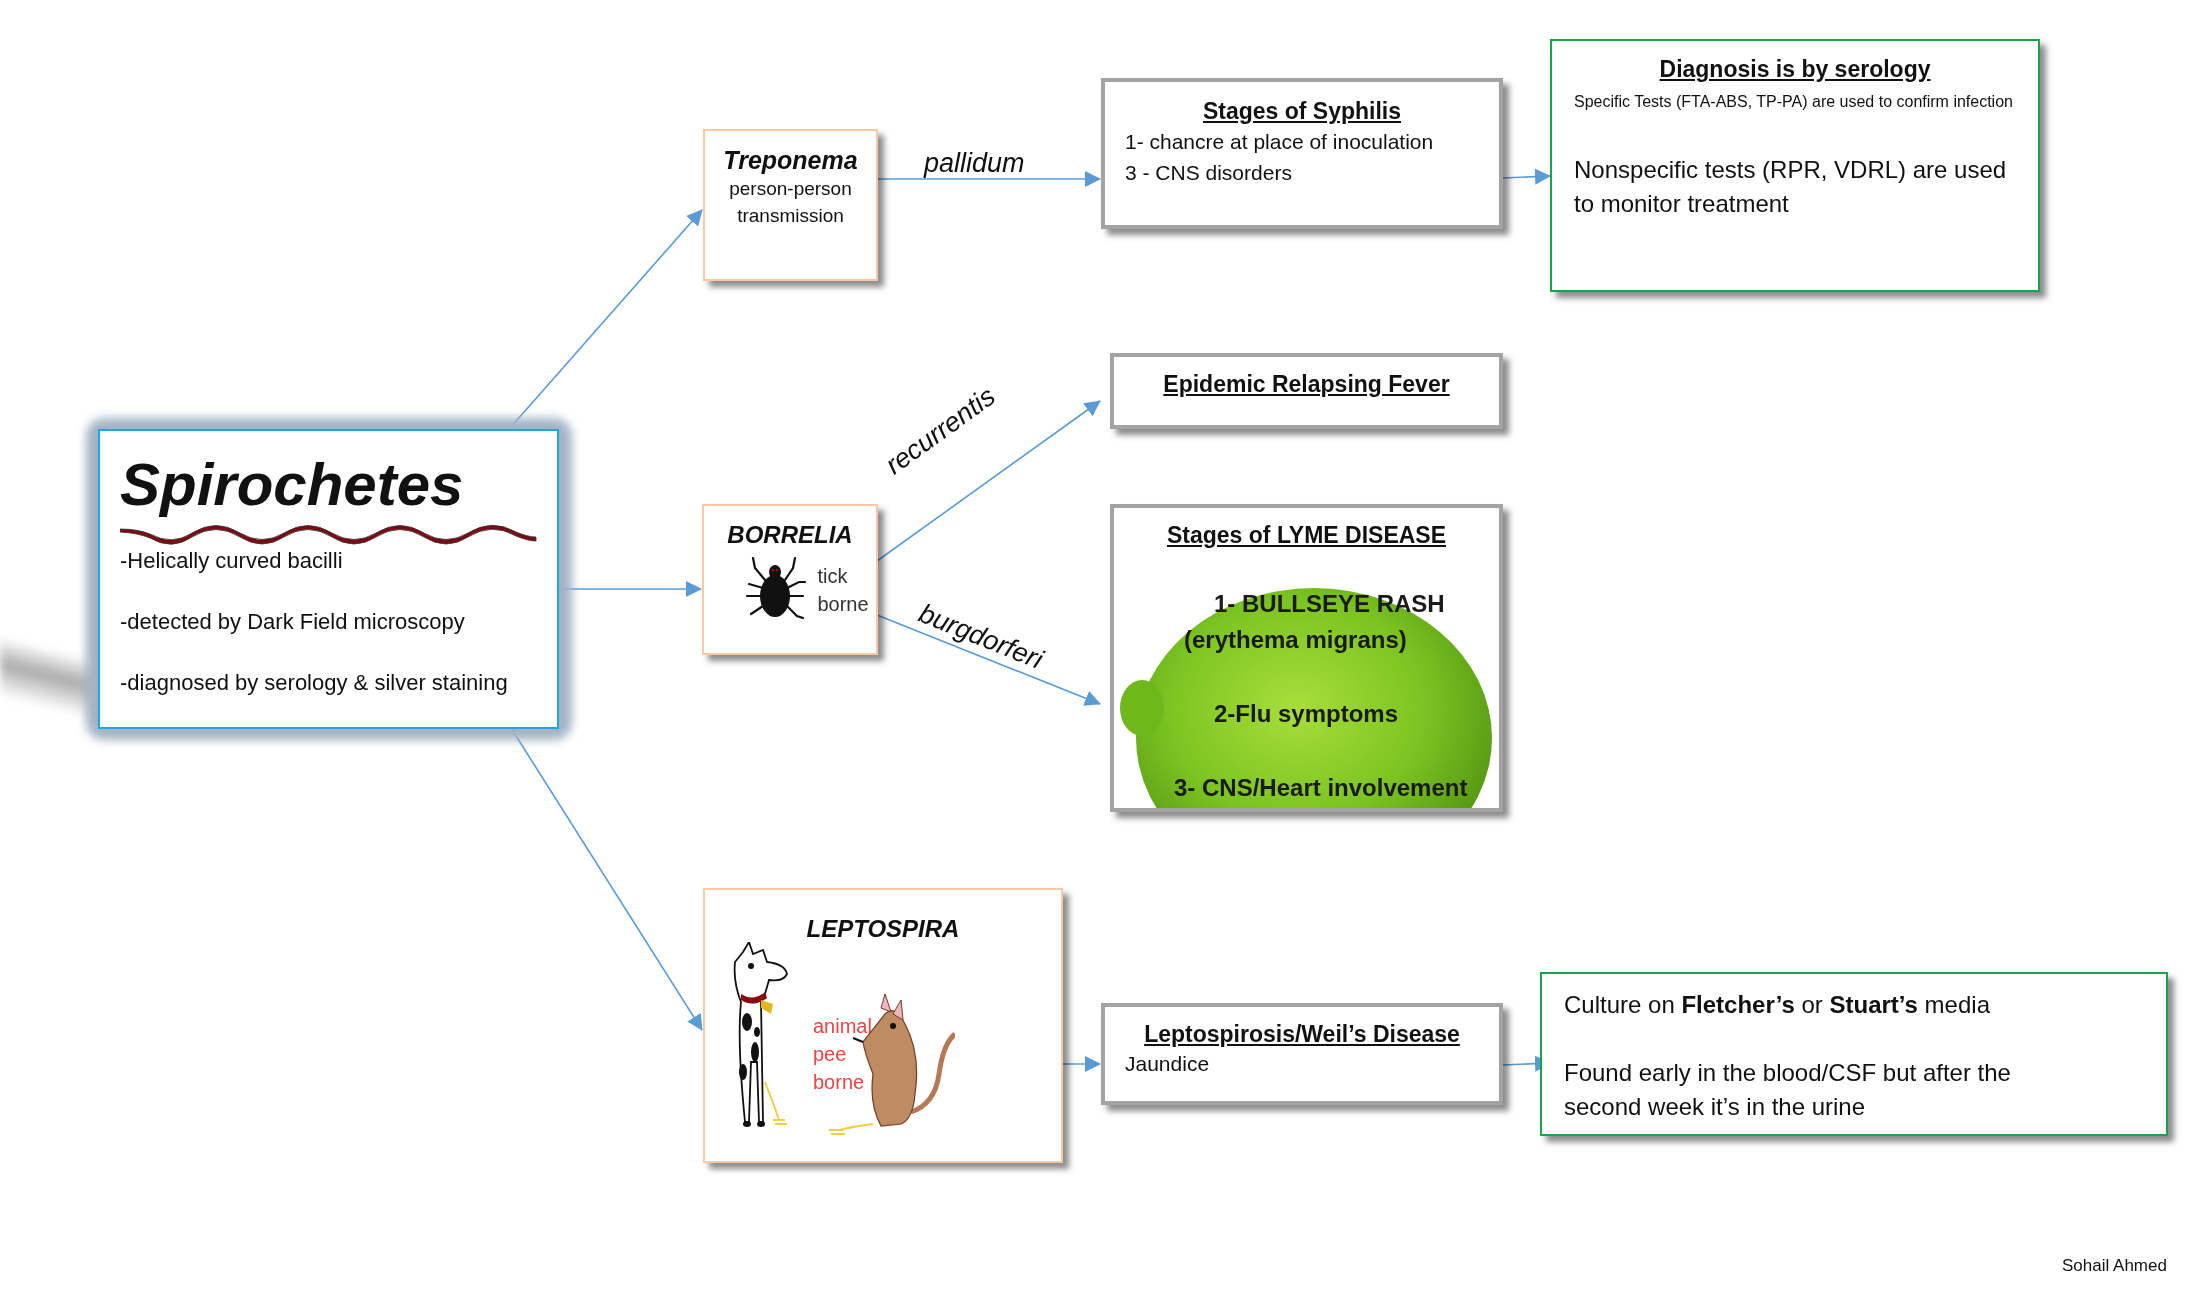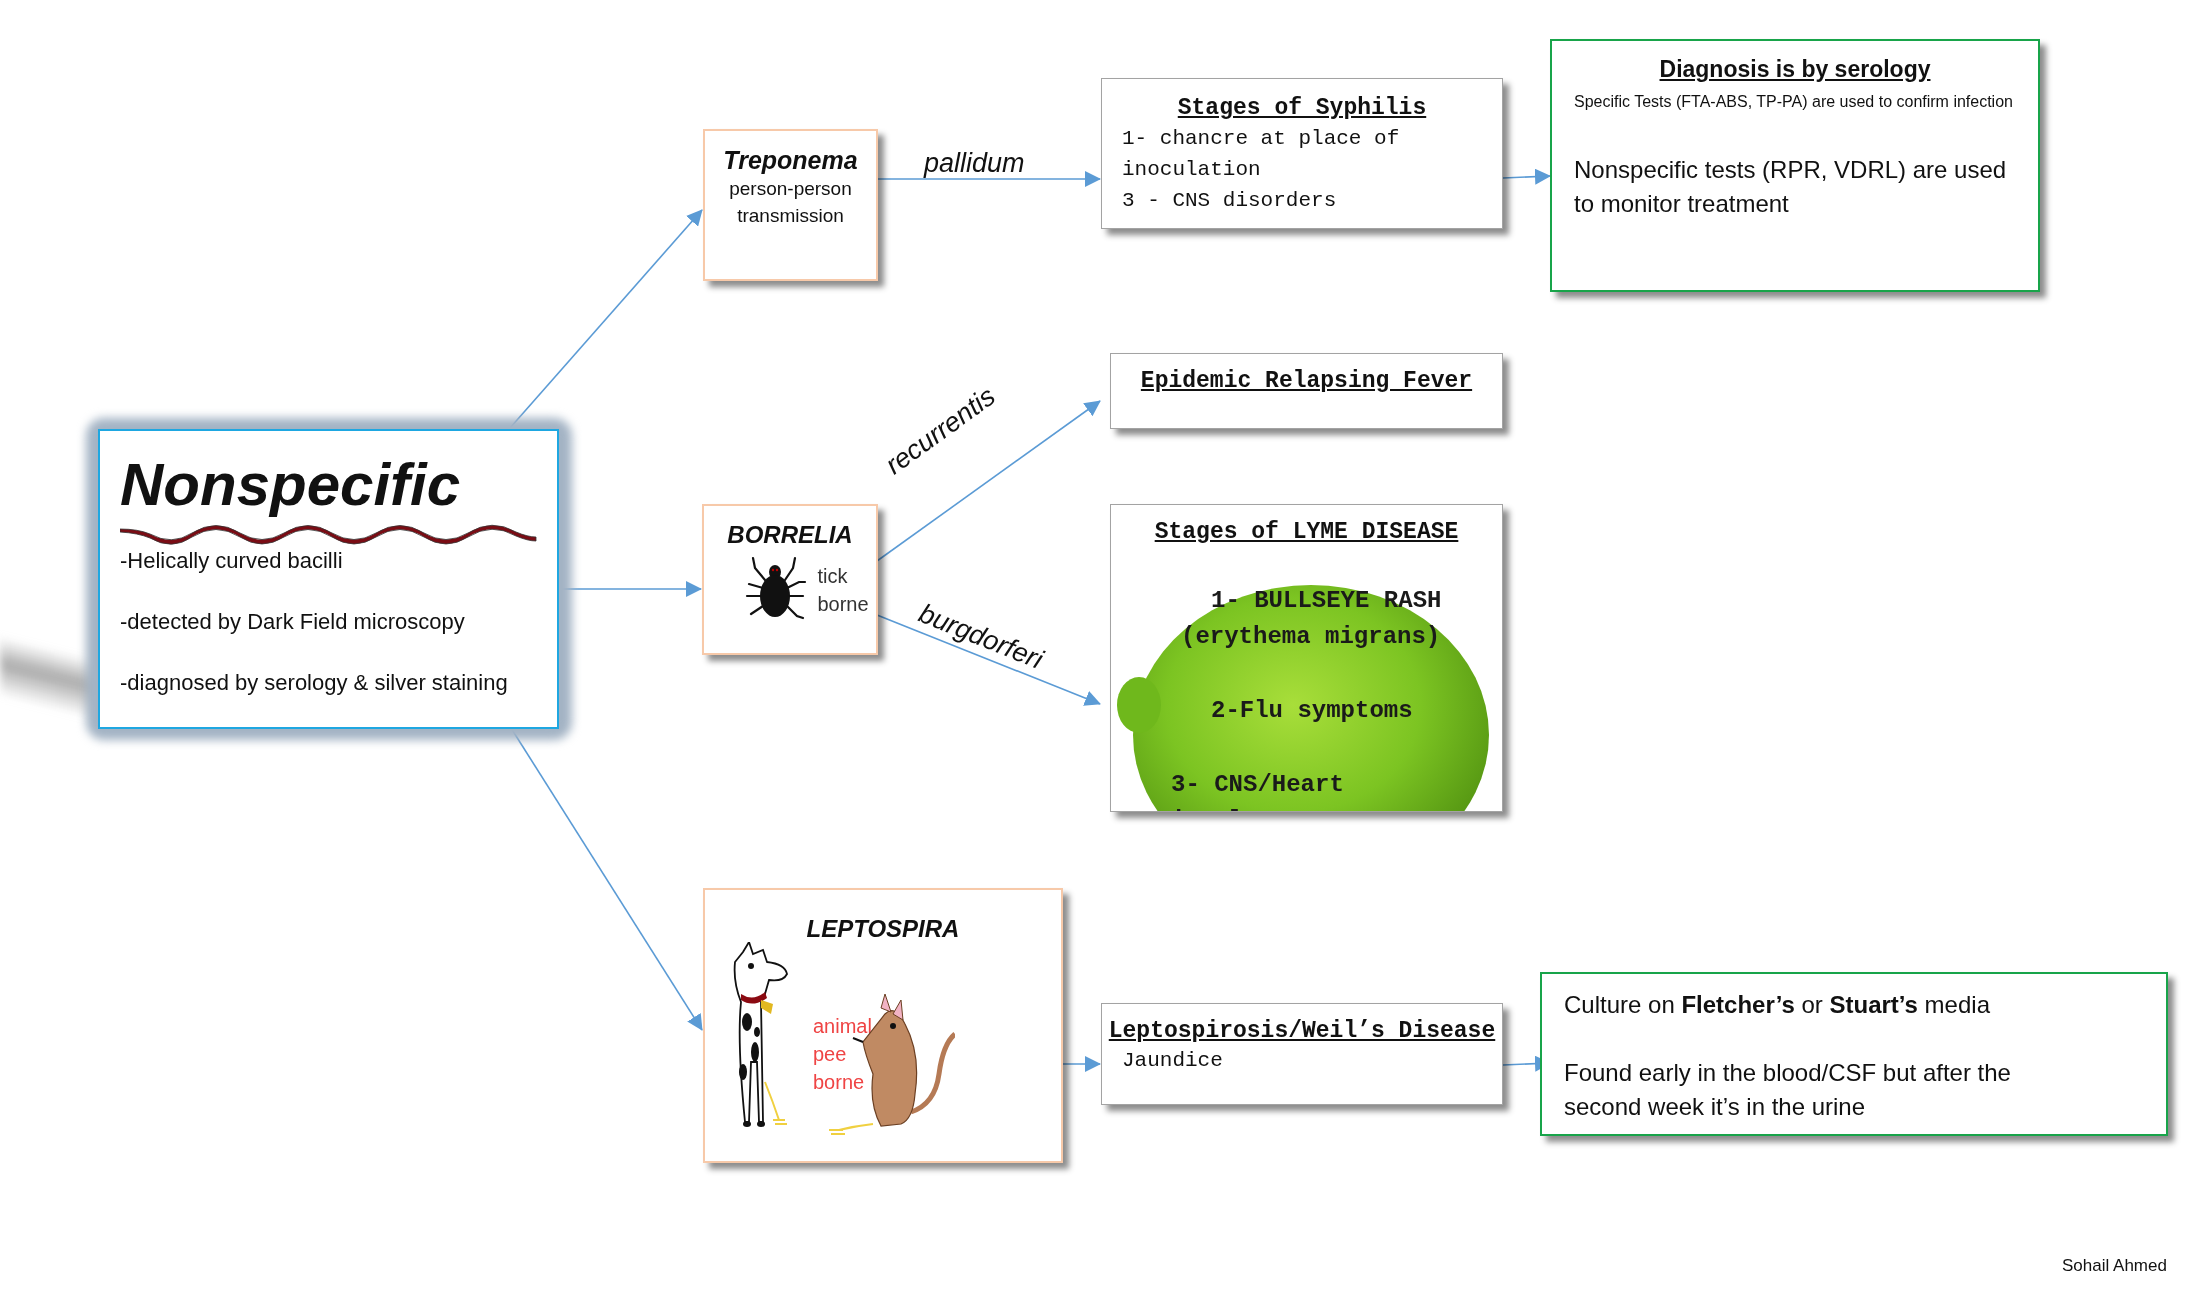--- a/index.html
+++ b/index.html
@@ -1,20 +1,20 @@
 <!DOCTYPE html>
 <html><head>
 <meta charset="utf-8">
 <style>
   html, body { margin: 0; padding: 0; background: #ffffff; }
   body { width: 2200px; height: 1300px; position: relative; overflow: hidden;
          font-family: "Liberation Sans", "DejaVu Sans", sans-serif; color: #111; }
   .box { position: absolute; background: #fff; box-sizing: border-box; }
   .shadow { box-shadow: 6px 6px 6px rgba(0,0,0,0.45); }
-  .red { border: 1px solid #a3a3a3; font-family: Liberation Mono, monospace; }
+  .red { border: 4px solid #a3a3a3; }
   .green { border: 2px solid #18a44a; }
   .peach { border: 2px solid #f7c9a9; }
   .title-u { font-weight: bold; text-decoration: underline; text-align: center; font-size: 23px; }
   .txt { font-size: 22px; line-height: 31px; }
   svg.lines { position: absolute; left: 0; top: 0; }
   .lbl { position: absolute; font-style: italic; font-size: 27px; white-space: nowrap; }
   #spiro-halo { position: absolute; left: 86px; top: 418px; width: 486px; height: 322px;
     background: #a3b3c4; border-radius: 18px; filter: blur(5px); }
   #left-shadow { position: absolute; left: 0; top: 650px; width: 110px; height: 60px;
     background: linear-gradient(180deg, rgba(160,160,160,0.0), rgba(150,150,150,0.8) 45%, rgba(170,170,170,0.0));
@@ -40,21 +40,21 @@
   <line x1="878" y1="179" x2="1100" y2="179" stroke="#5b9bd5" stroke-width="1.6" marker-end="url(#ahb)"></line>
   <line x1="1503" y1="178" x2="1550" y2="176" stroke="#5b9bd5" stroke-width="1.6" marker-end="url(#ahb)"></line>
   <line x1="877" y1="561" x2="1100" y2="401" stroke="#5b9bd5" stroke-width="1.6" marker-end="url(#ahb)"></line>
   <line x1="877" y1="615" x2="1100" y2="704" stroke="#5b9bd5" stroke-width="1.6" marker-end="url(#ahb)"></line>
   <line x1="1003" y1="1064" x2="1100" y2="1064" stroke="#5b9bd5" stroke-width="1.6" marker-end="url(#ahb)"></line>
   <line x1="1503" y1="1065" x2="1550" y2="1063" stroke="#5b9bd5" stroke-width="1.6" marker-end="url(#ahb)"></line>
 </svg>
 
 <div id="spiro-halo"></div>
 <div class="box" style="left:98px; top:429px; width:461px; height:300px; border:2px solid #1ea7e1; padding:20px 0 0 20px;">
-  <div style="font-size:60px; font-weight:bold; font-style:italic; line-height:68px; margin-left:0;">Nonspecific</div>
+  <div style="font-size:60px; font-weight:bold; font-style:italic; line-height:68px; margin-left:0;">Spirochetes</div>
   <svg width="420" height="26" viewBox="0 0 420 26" style="display:block; margin-top:4px;">
     <path d="M0,9 Q18,10 30,15 Q52,28 72,14 Q96,-1 120,14 Q142,28 164,14 Q188,-1 212,14 Q234,28 256,14 Q280,-1 304,14 Q326,28 348,14 Q372,-1 396,13 Q408,18 416,18 L416,14 Q408,14 396,9 Q372,-5 348,10 Q326,23 304,10 Q280,-5 256,10 Q234,23 212,10 Q188,-5 164,10 Q142,23 120,10 Q96,-5 72,10 Q52,23 30,11 Q18,6 0,6 Z" fill="#7a0c14" stroke="#333" stroke-width="0.8"></path>
   </svg>
   <div class="txt" style="margin-top:-4px;">-Helically curved bacilli</div>
   <div class="txt" style="margin-top:30px;">-detected by Dark Field microscopy</div>
   <div class="txt" style="margin-top:30px;">-diagnosed by serology &amp; silver staining</div>
 </div>
 
 <div class="box peach shadow" style="left:703px; top:129px; width:175px; height:152px; text-align:center; padding-top:14px;">
   <div style="font-weight:bold; font-style:italic; font-size:25px; line-height:30px;">Treponema</div>

